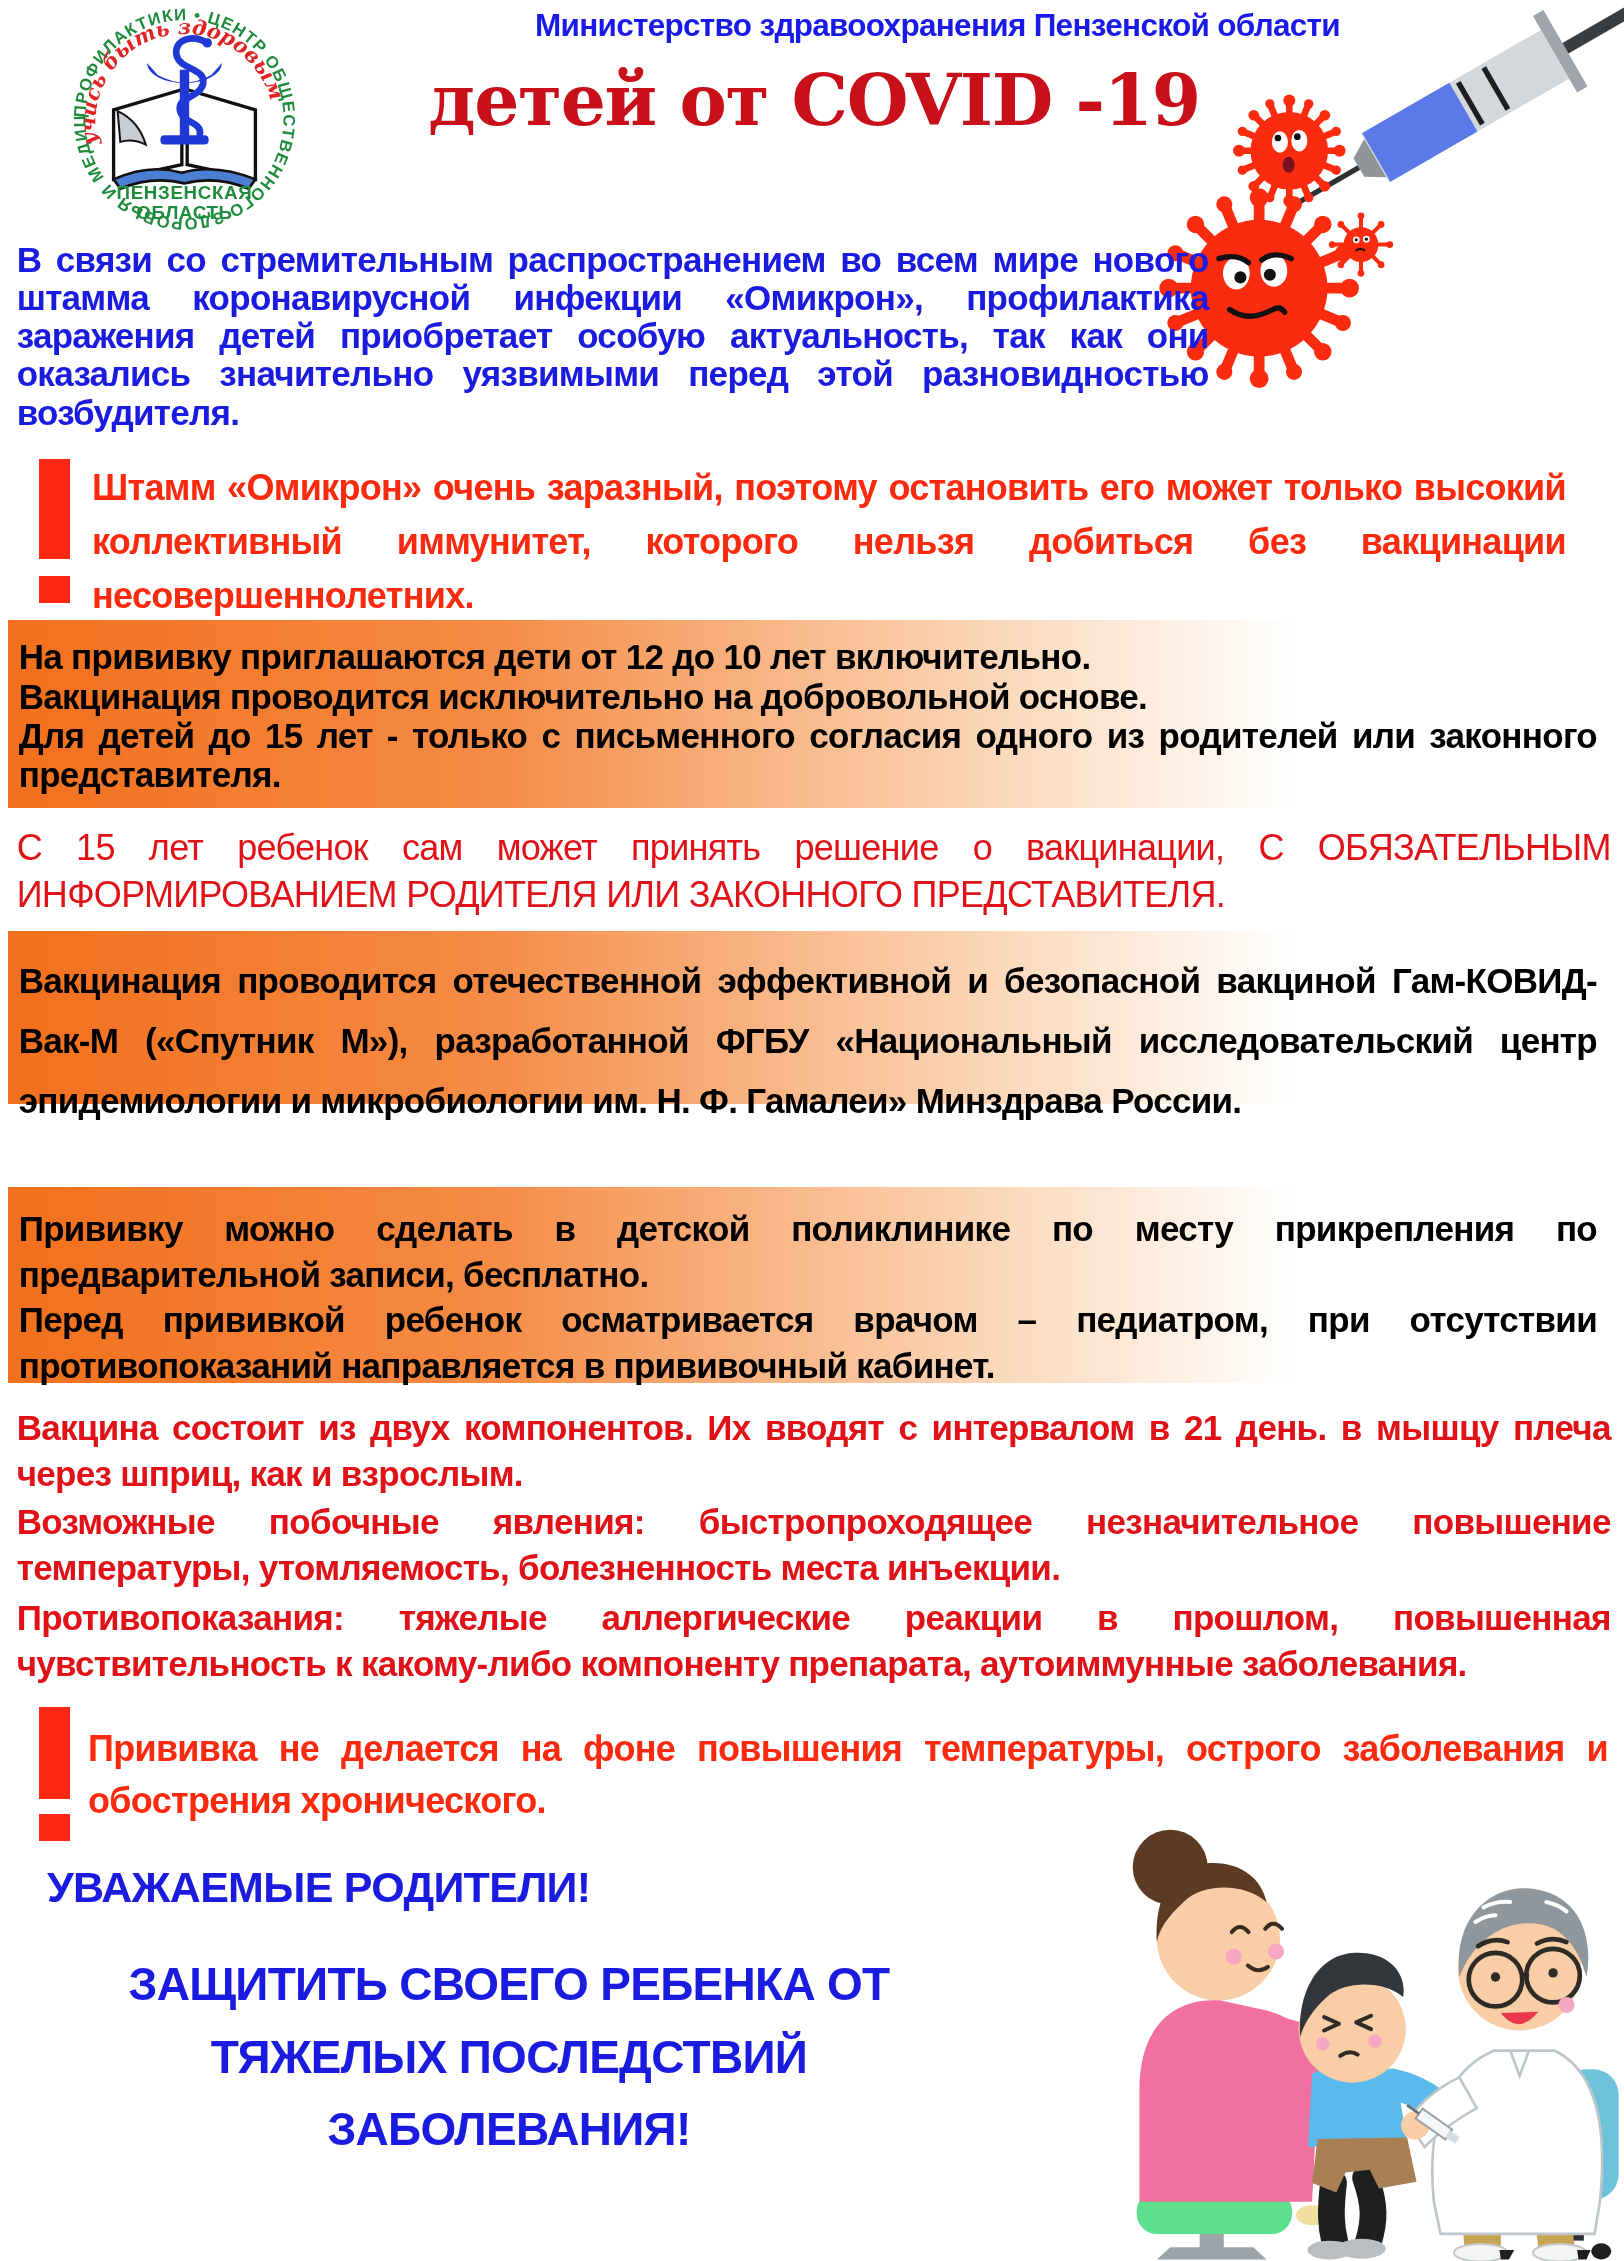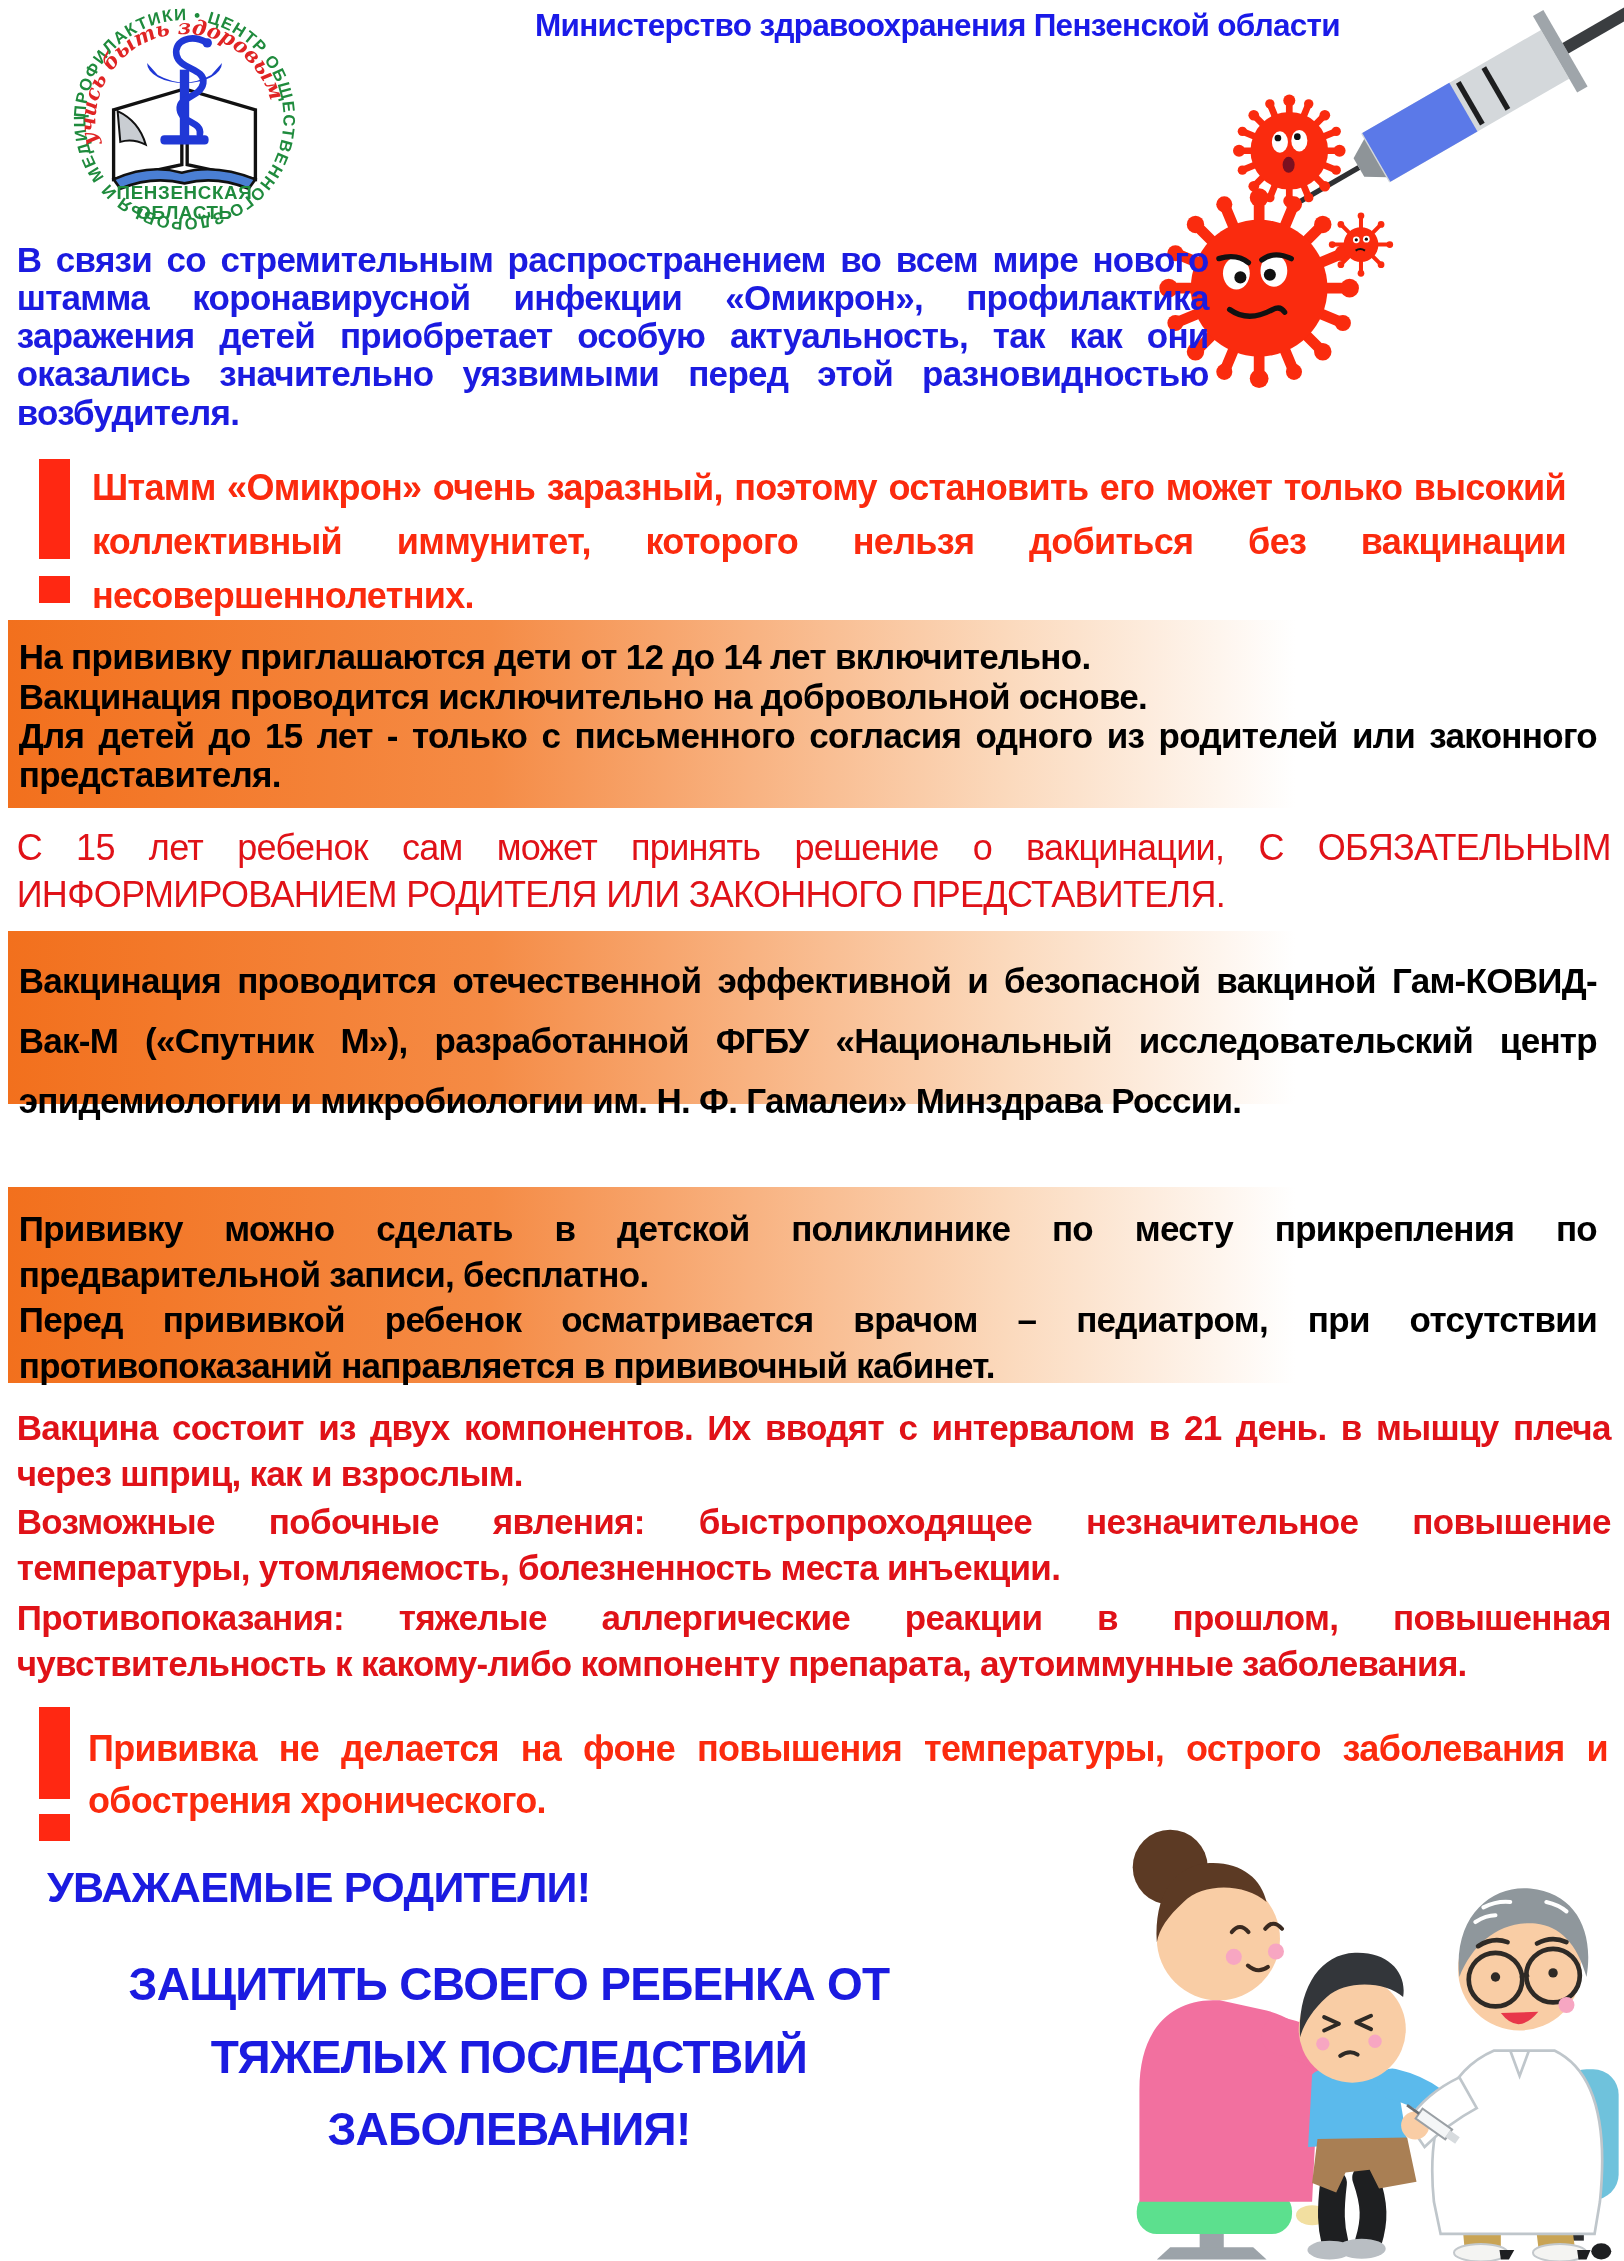--- a/index.html
+++ b/index.html
@@ -91,20 +91,21 @@
       <rect x="192" y="196" width="72" height="14" rx="6" fill="#2038d6"></rect>
       <path d="M 262,58 C 238,44 212,54 216,76 C 220,98 260,96 256,118 C 252,140 218,138 221,158 C 224,178 254,176 251,194" fill="none" stroke="#2038d6" stroke-width="10" stroke-linecap="round"></path>
       <circle cx="262" cy="58" r="7" fill="#2038d6"></circle>
     </g>
     <text x="228" y="292" text-anchor="middle" font-size="28" font-weight="bold" fill="#1f8b3d" letter-spacing="1" font-family="Liberation Sans, sans-serif">ПЕНЗЕНСКАЯ</text>
     <text x="228" y="322" text-anchor="middle" font-size="28" font-weight="bold" fill="#1f8b3d" letter-spacing="1" font-family="Liberation Sans, sans-serif">ОБЛАСТЬ</text>
   </svg>
 
   <div class="abs ministry">Министерство здравоохранения Пензенской области</div>
   <div class="abs title">
+    <div>детей от COVID -19</div>
   </div>
 
   <svg class="abs" style="left:1105px;top:0" width="520" height="536" viewBox="0 0 776 800">
 
     <g transform="translate(275,310) rotate(-30)">
       <rect x="0" y="-4" width="120" height="8" fill="#2e3033"></rect>
       <polygon points="120,-16 150,-34 150,34 120,16" fill="#8e9498"></polygon>
       <rect x="148" y="-42" width="310" height="84" fill="#d4d8db"></rect>
       <rect x="150" y="-42" width="150" height="84" fill="#5b79e8"></rect>
       <rect x="308" y="-36" width="8" height="72" fill="#1d1e1f"></rect>
@@ -238,21 +239,21 @@
 
   <div class="abs intro">В связи со стремительным распространением во всем мире нового штамма коронавирусной инфекции «Омикрон», профилактика заражения детей приобретает особую актуальность, так как они оказались значительно уязвимыми перед этой разновидностью возбудителя.</div>
 
   <div class="abs excl" style="left:39px;top:459px;width:31px;height:144px">
     <div class="bar" style="height:100px"></div>
     <div class="dot" style="top:117px"></div>
   </div>
   <div class="abs alert-text alert1">Штамм «Омикрон» очень заразный, поэтому остановить его может только высокий коллективный иммунитет, которого нельзя добиться без вакцинации несовершеннолетних.</div>
 
   <div class="abs obox box1">
-    <div class="inner">На прививку приглашаются дети от 12 до 14 лет включительно.
+    <div class="inner">На прививку приглашаются дети от 12 до 10 лет включительно.
 Вакцинация проводится исключительно на добровольной основе.
 Для детей до 15 лет - только с письменного согласия одного из родителей или законного представителя.</div>
   </div>
 
   <div class="abs consent">С 15 лет ребенок сам может принять решение о вакцинации, С ОБЯЗАТЕЛЬНЫМ ИНФОРМИРОВАНИЕМ РОДИТЕЛЯ ИЛИ ЗАКОННОГО ПРЕДСТАВИТЕЛЯ.</div>
 
   <div class="abs obox box2">
     <div class="inner">Вакцинация проводится отечественной эффективной и безопасной вакциной Гам-КОВИД-Вак-М («Спутник М»), разработанной ФГБУ «Национальный исследовательский центр эпидемиологии и микробиологии им. Н. Ф. Гамалеи»  Минздрава России.</div>
   </div>
 

